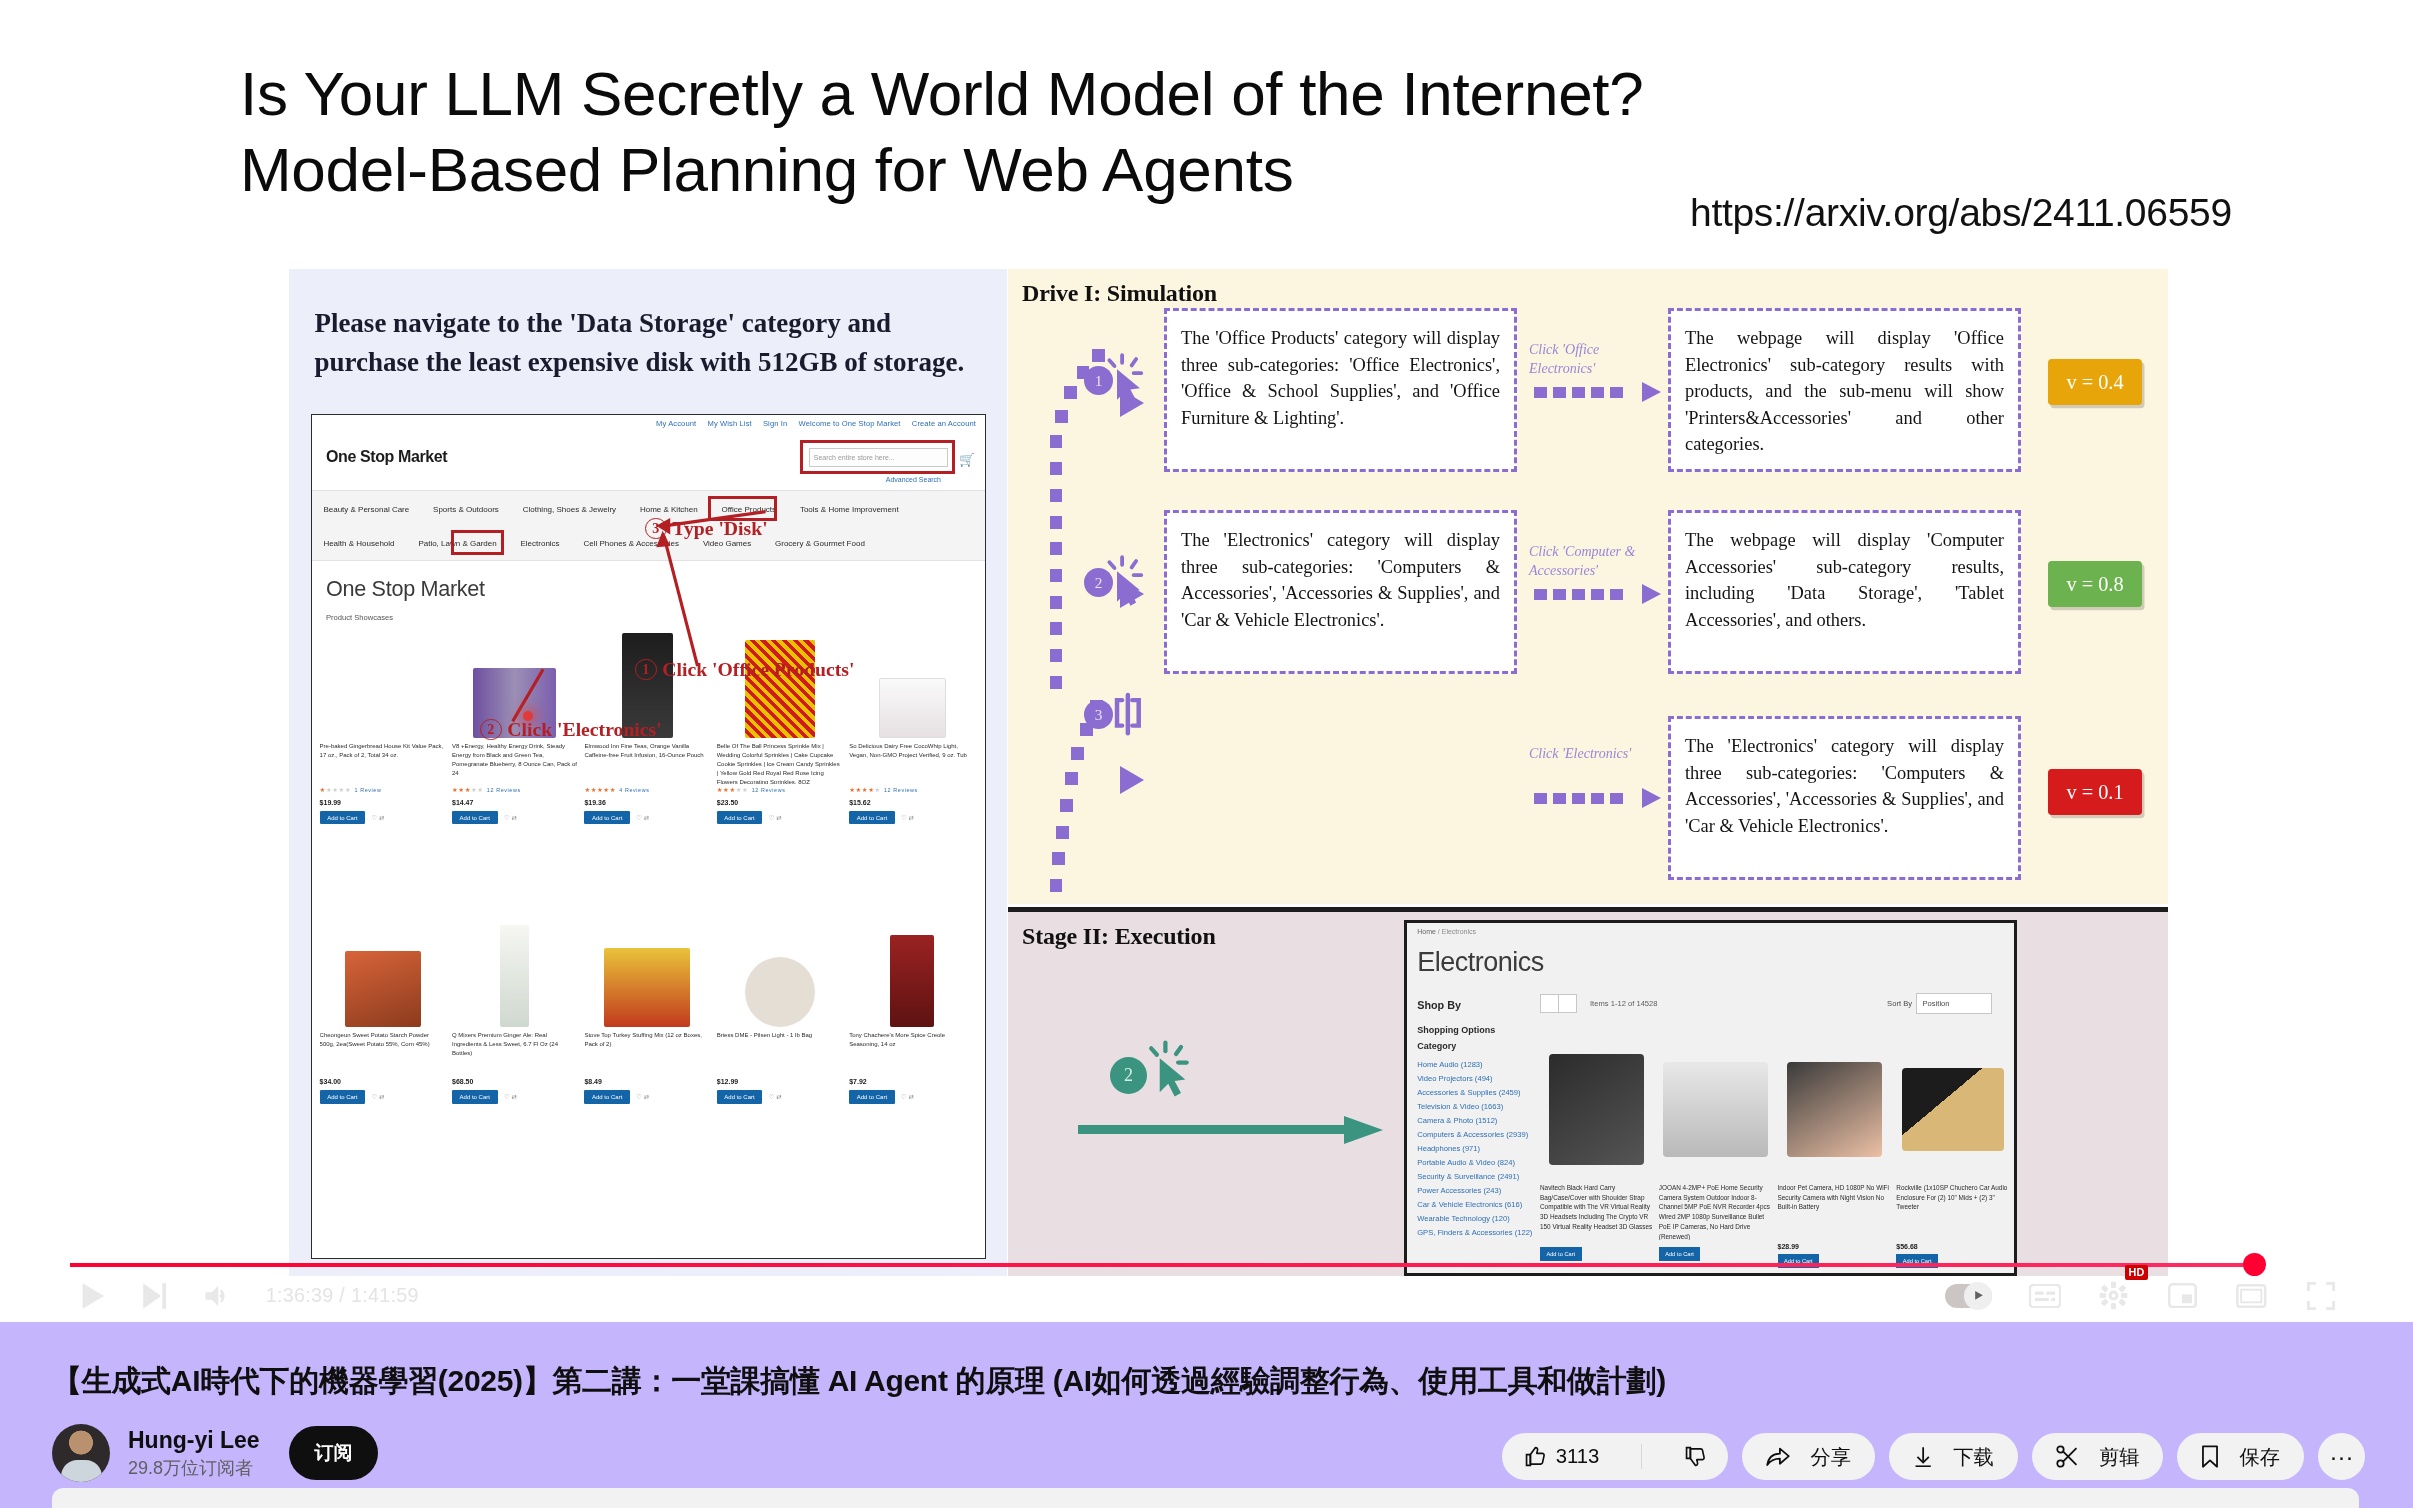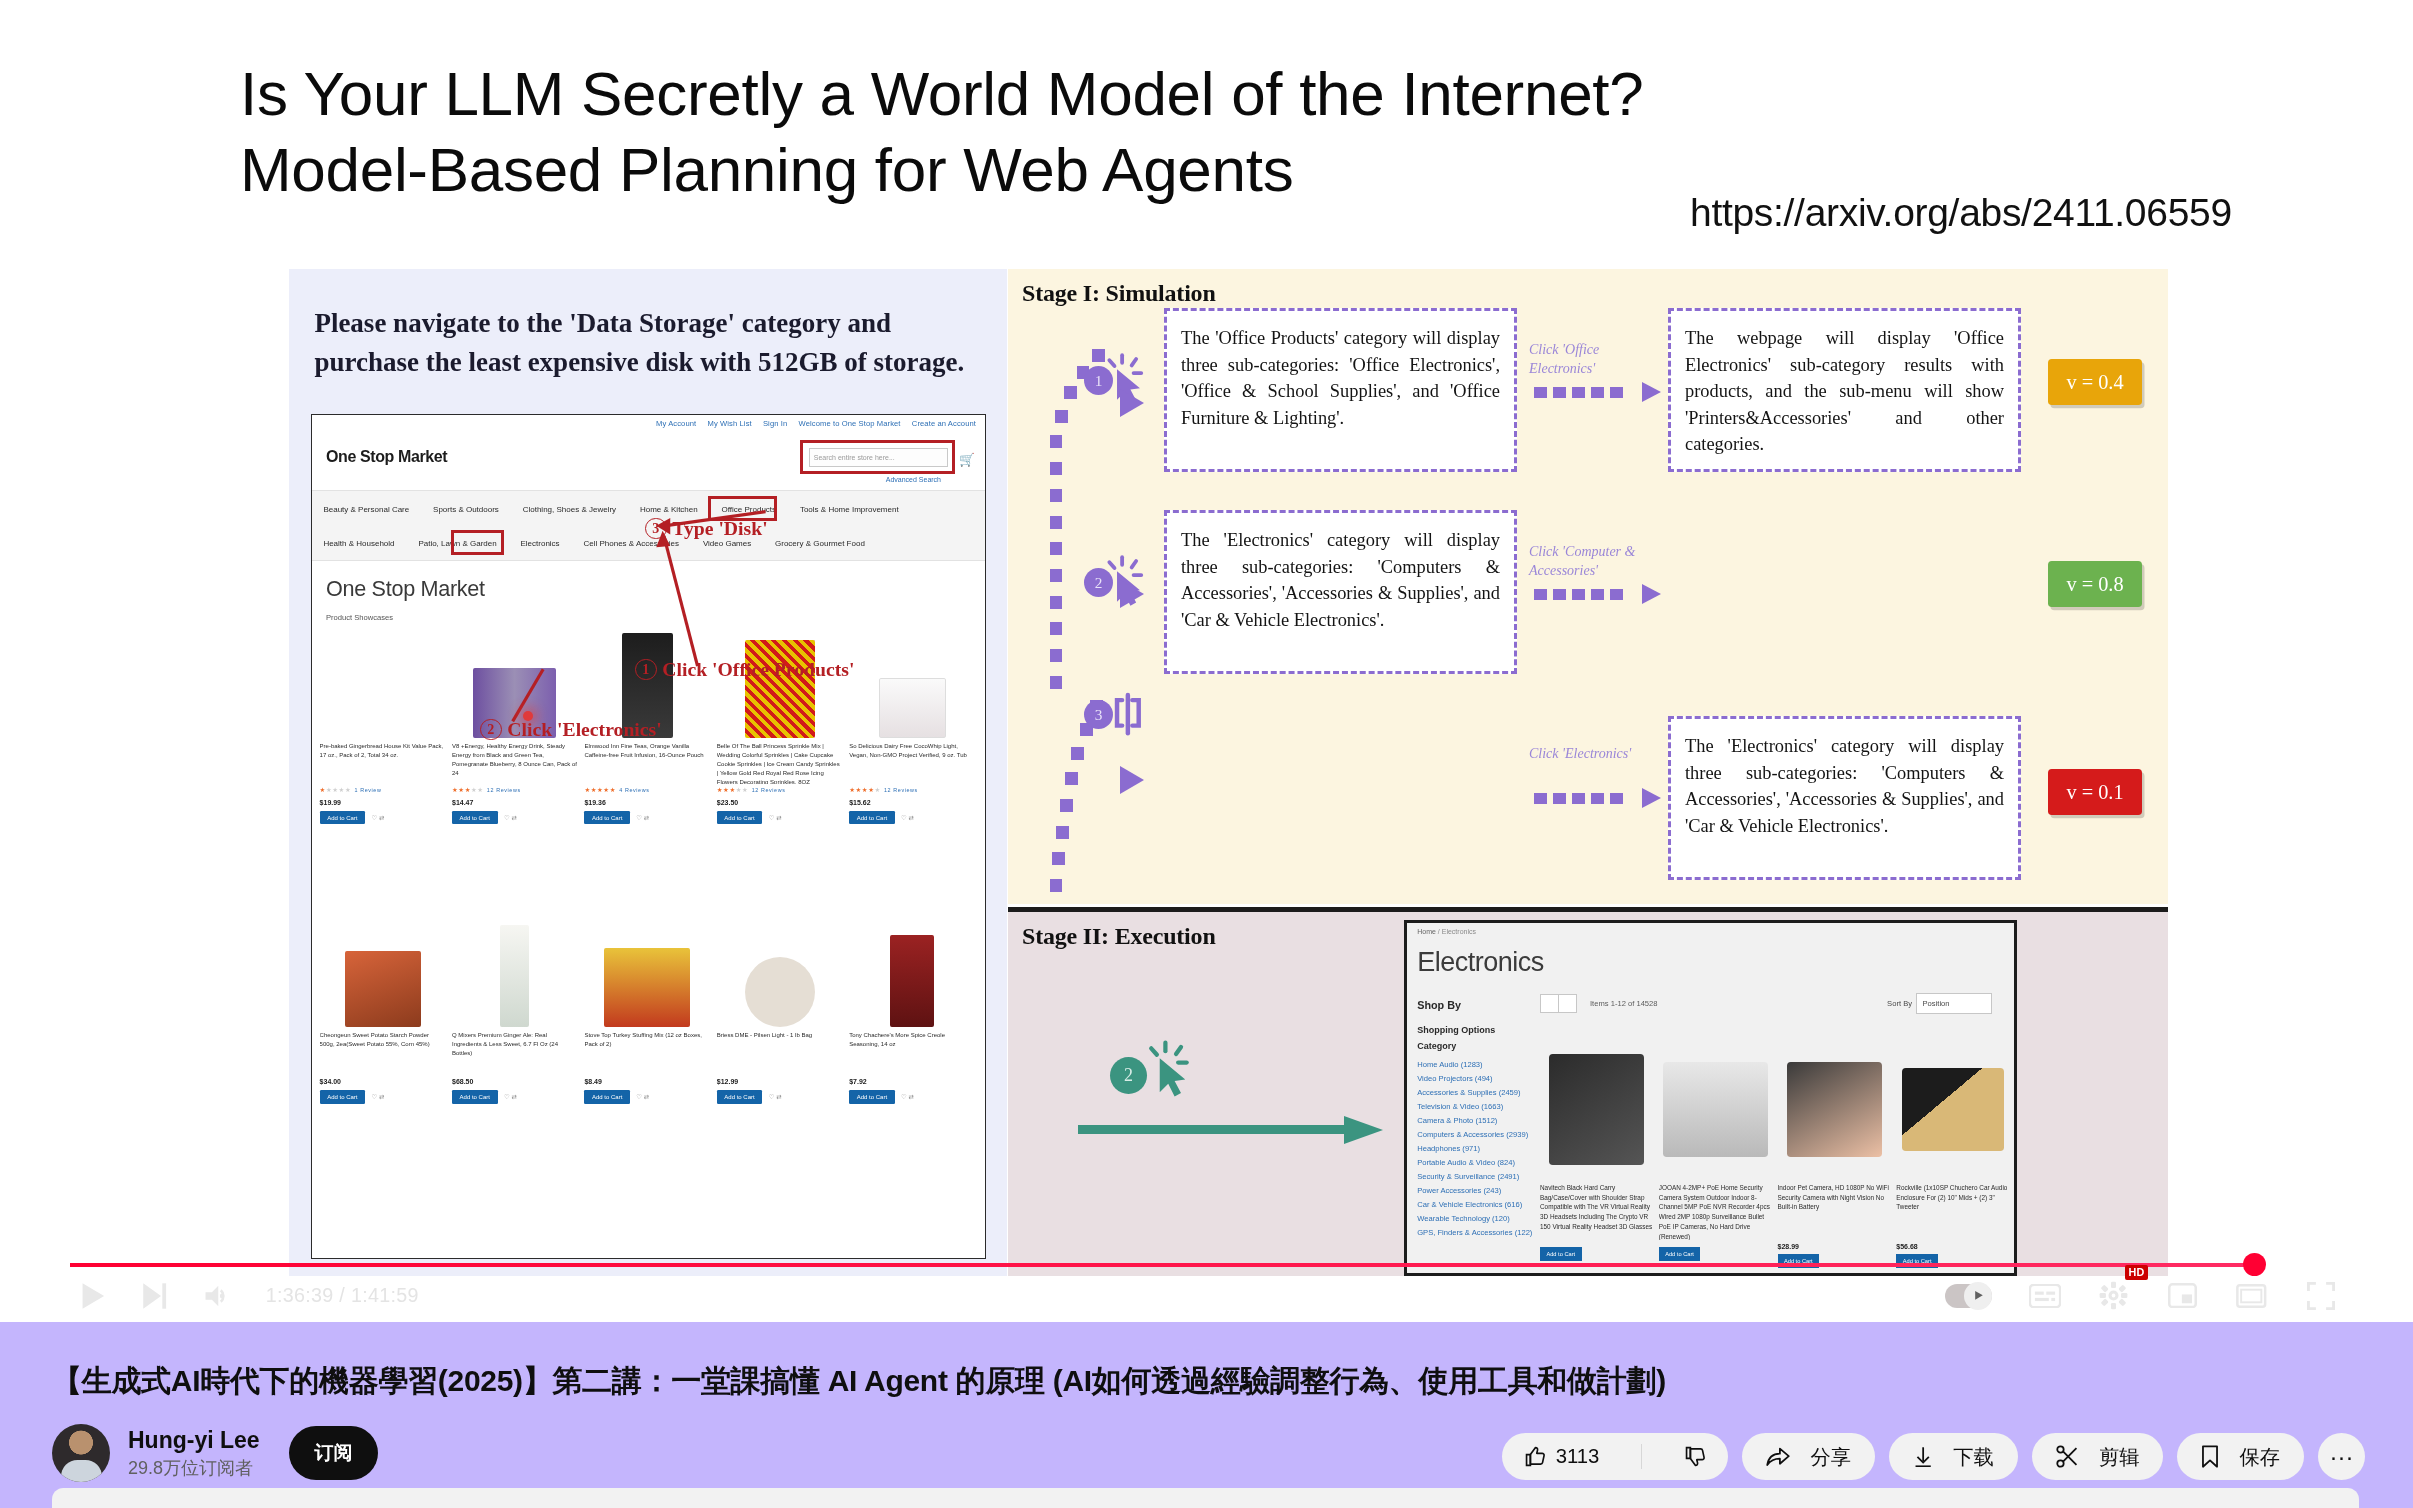--- a/index.html
+++ b/index.html
@@ -478,21 +478,21 @@
     <svg style="position:absolute;left:289px;top:269px;width:718px;height:1007px;pointer-events:none" viewBox="0 0 1130 1585" width="718" height="1007">
       <line x1="643" y1="625" x2="590" y2="420" stroke="#b41f24" stroke-width="5"></line>
       <polygon points="588,412 600,436 578,438" fill="#b41f24"></polygon>
       <line x1="400" y1="630" x2="352" y2="712" stroke="#b41f24" stroke-width="5"></line>
       <line x1="585" y1="405" x2="750" y2="382" stroke="#b41f24" stroke-width="5"></line>
       <polygon points="578,404 600,392 600,418" fill="#b41f24"></polygon>
     </svg>
     <div class="anno-dot" style="left:523px;top:711px"></div>
 
     <div id="stage1">
-      <div class="stage-label">Stage I: Simulation</div>
+      <div class="stage-label">Drive I: Simulation</div>
 
       <div class="path-dots">
         <i style="left:3.8px;  top:610px"></i>
           <i style="left:6.4px; top:583px"></i>
         <i style="left:10.2px; top:557px"></i>
           <i style="left:14px; top:530px"></i>
         <i style="left:19px; top:503px"></i>
           <i style="left:25.4px; top:478px"></i>
         <i style="left:34px; top:454px"></i>
           <i style="left:44px; top:431px"></i>
@@ -553,20 +553,21 @@
         <div class="simbox a">The 'Electronics' category will display three sub-categories: 'Computers &amp; Accessories', 'Accessories &amp; Supplies', and 'Car &amp; Vehicle Electronics'.</div>
         <div class="arrow-label">Click 'Computer &amp; Accessories'</div>
         <div class="dash-arrow">
           <i class="seg" style="left:0"></i>
             <i class="seg" style="left:19px"></i>
           <i class="seg" style="left:38px"></i>
             <i class="seg" style="left:57px"></i>
           <i class="seg" style="left:76px"></i>
             <span class="head"></span>
         </div>
+        <div class="simbox b">The webpage will display 'Computer Accessories' sub-category results, including 'Data Storage', 'Tablet Accessories', and others.</div>
         <div class="vbadge" style="background:#6cb24f">v = 0.8</div>
       </div>
 
       <div class="sim-row" id="row3">
         <div class="step-badge" style="top:-2.5px">3</div>
         <svg class="click-icon" style="top:-16.5px" viewBox="0 0 80 86">
           <g stroke="#8b6cd0" stroke-width="7" fill="none" stroke-linecap="round">
             <path d="M30 22 L22 22 L22 62 L30 62"></path>
             <path d="M46 22 L56 22 L56 62 L46 62"></path>
             <line x1="39" y1="14" x2="39" y2="74"></line>

